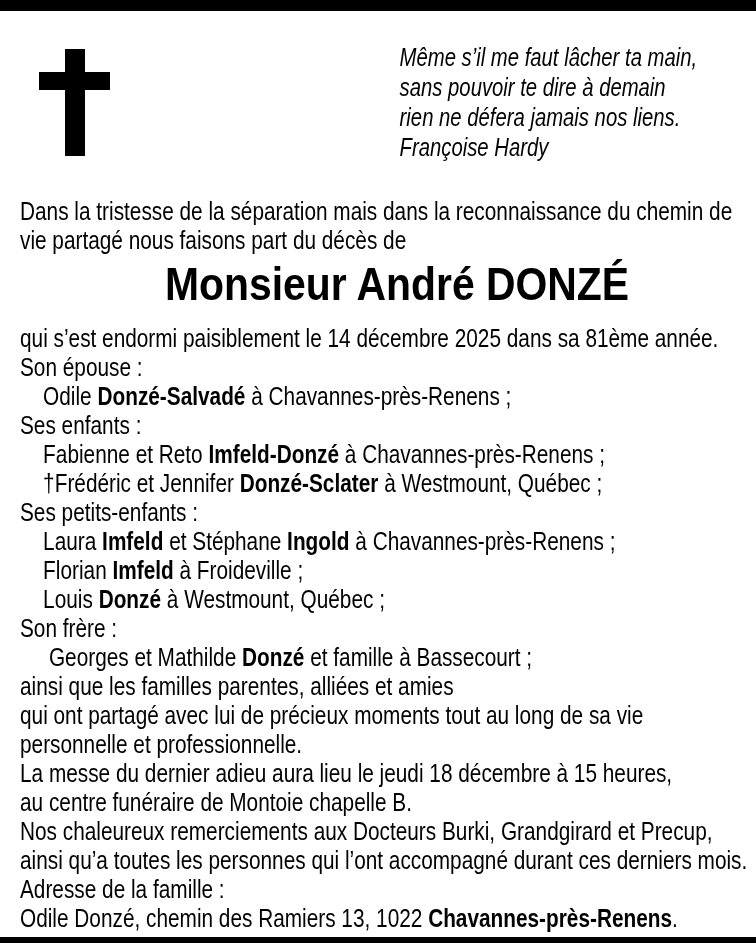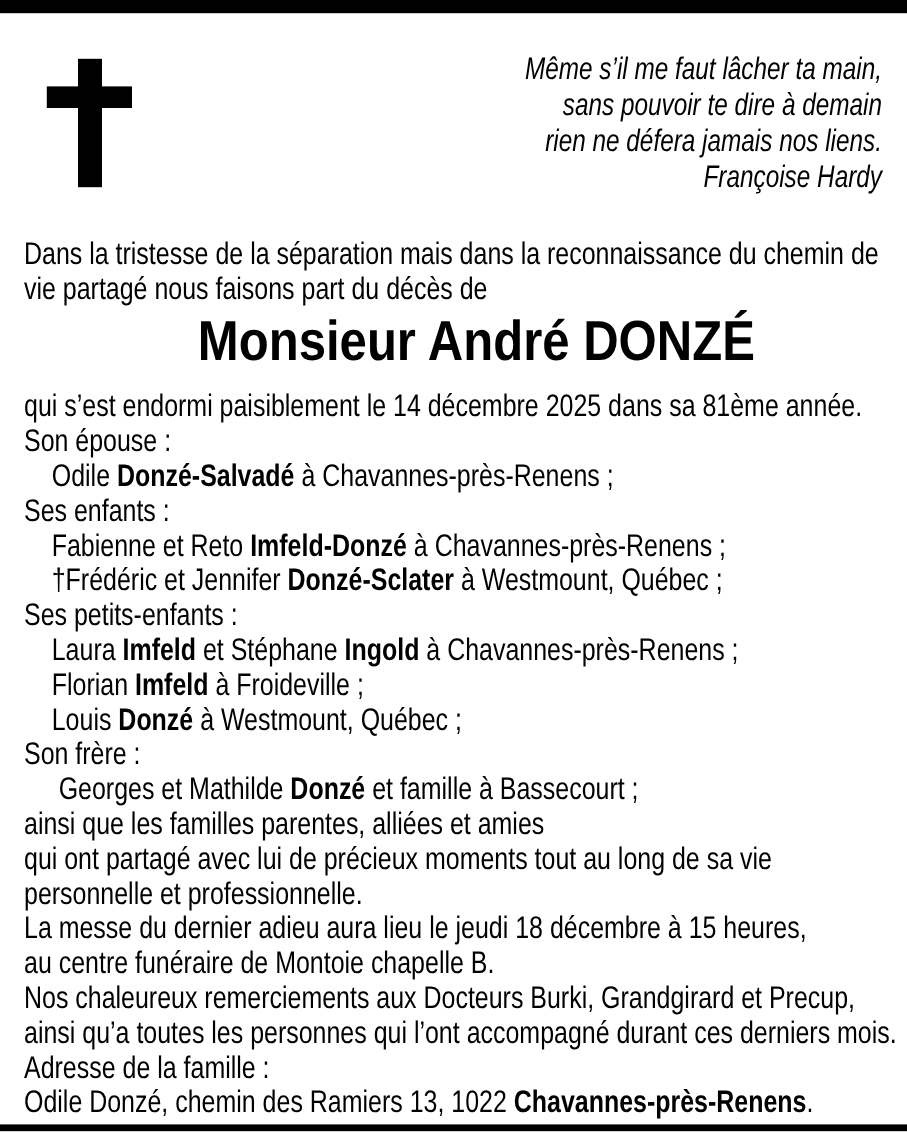--- a/index.html
+++ b/index.html
@@ -14,21 +14,21 @@
   .bar{position:absolute;left:0;width:756px;background:#000000;}
   .bar-top{top:0;height:11px;}
   .bar-bottom{top:937px;height:6px;}
 
   
   .cross{position:absolute;left:39px;top:49px;width:71px;height:107px;}
   .cross .v{position:absolute;left:26px;top:0;width:20px;height:107px;background:#000;}
   .cross .h{position:absolute;left:0;top:23px;width:71px;height:18px;background:#000;}
 
   
-  .quote{position:absolute;top:42px;right:21px;width:430px;text-align:right;}
+  .quote{position:absolute;top:42px;right:21px;width:430px;}
   .quote .qln{
     height:30px;line-height:30px;font-size:26px;font-style:italic;
     white-space:nowrap;
     transform:scaleX(0.78);transform-origin:100% 50%;
   }
 
   
   .body{position:absolute;left:20px;top:197px;width:754px;}
   .ln{
     height:29px;line-height:29px;font-size:26px;

